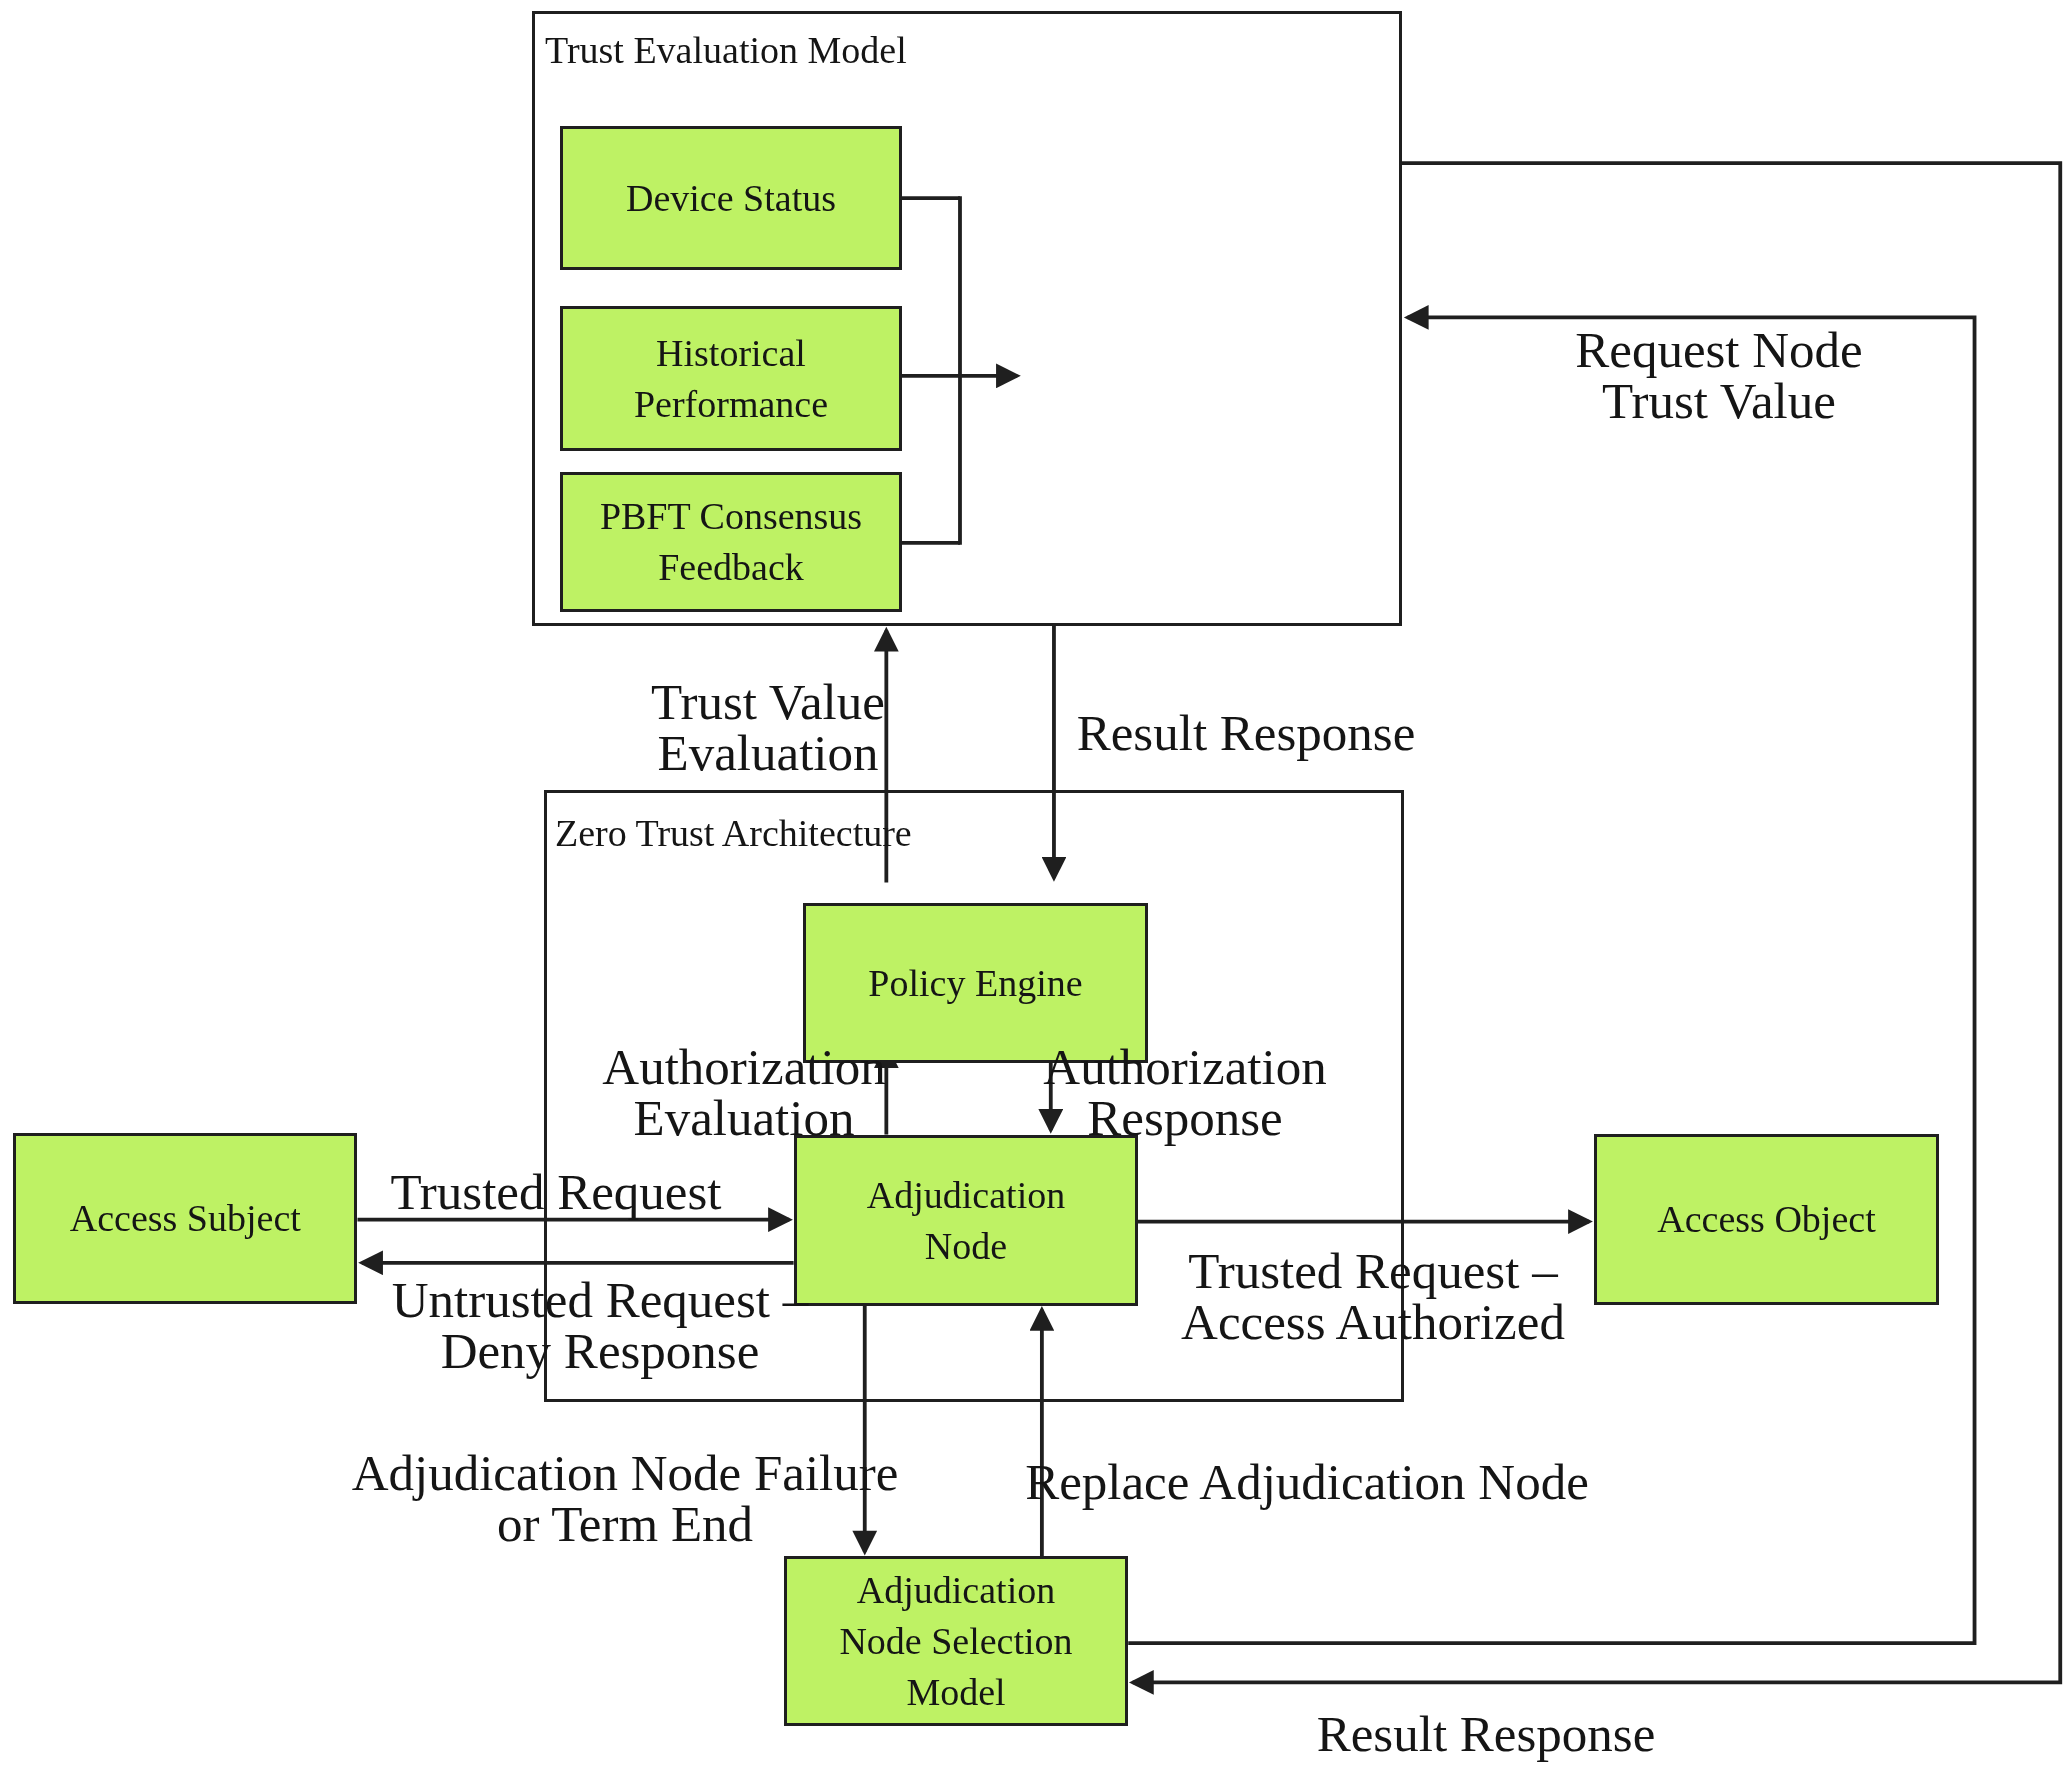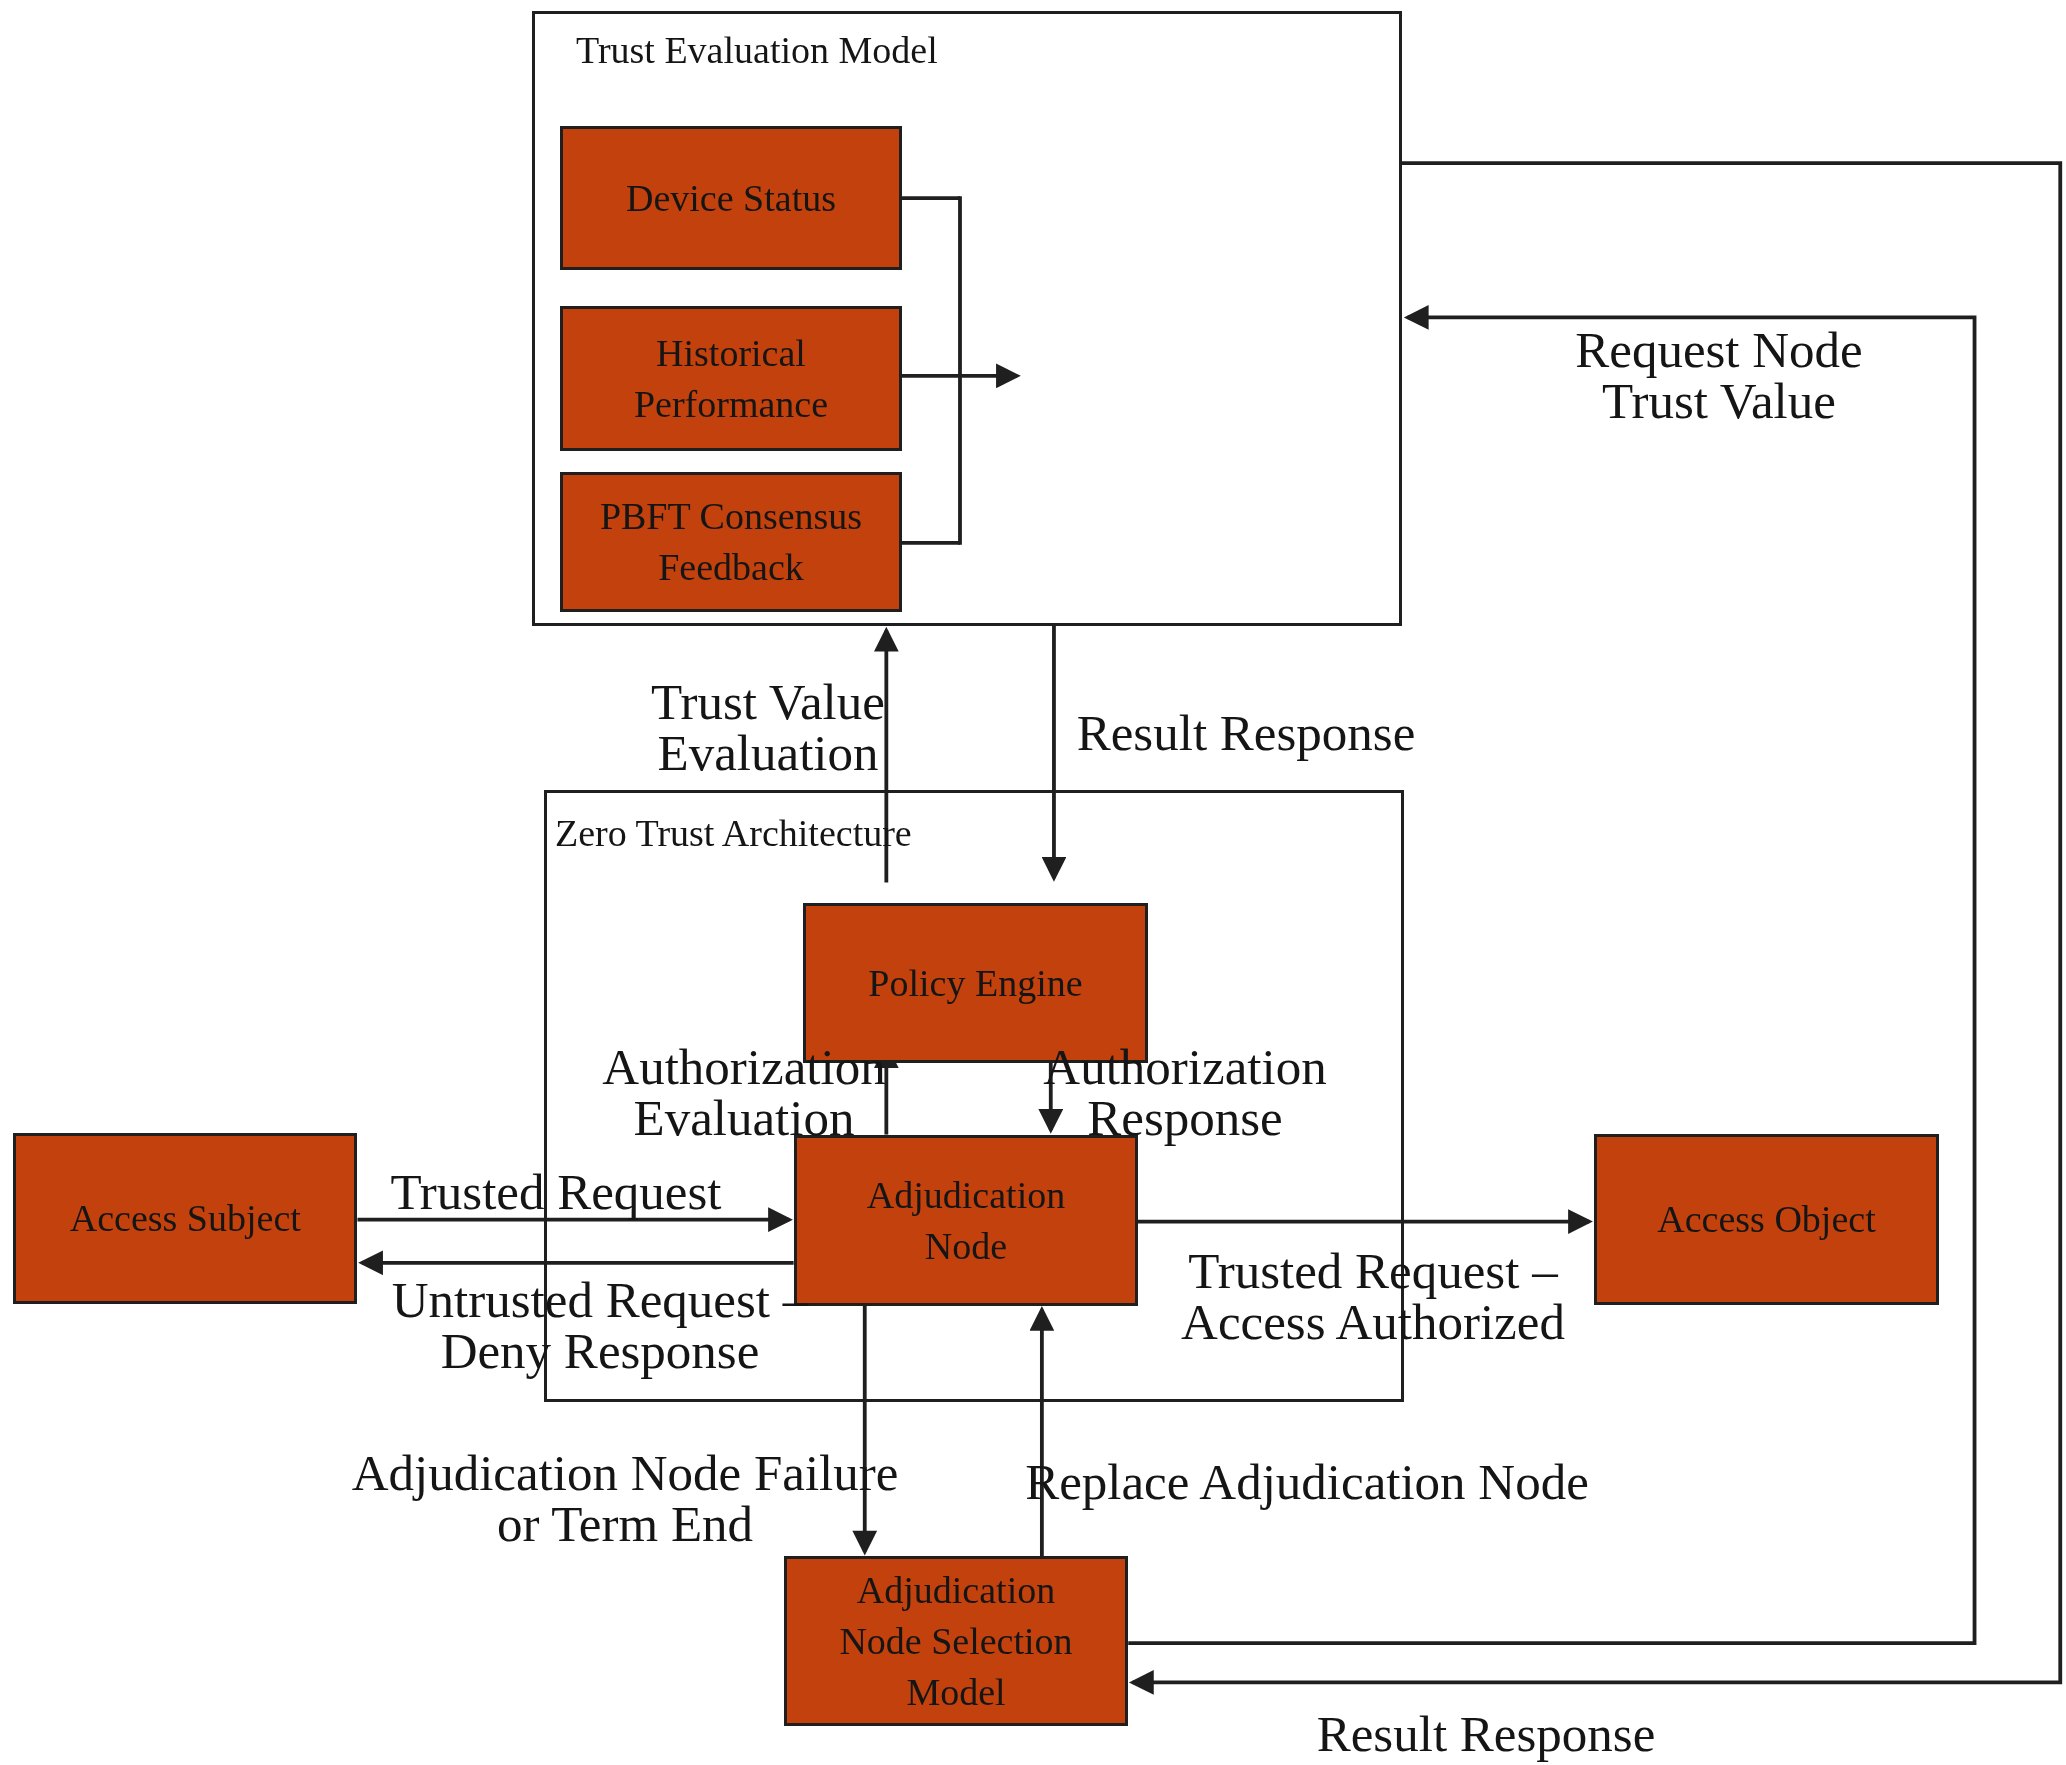--- a/index.html
+++ b/index.html
@@ -25,21 +25,21 @@
   }
   .container-title {
     position: absolute;
     font-size: 38px;
     line-height: 51px;
     white-space: nowrap;
   }
   .node {
     position: absolute;
     border: 3.8px solid #1f1f1f;
-    background: #c2410c;
+    background: #bef264;
     box-sizing: border-box;
     display: flex;
     align-items: center;
     justify-content: center;
     text-align: center;
     font-size: 38px;
     line-height: 51px;
     white-space: pre-line;
   }
   .edge-label {
@@ -78,21 +78,21 @@
       <path d="M 563 1921 H 1243" marker-end="url(#arrow)"></path>
       <path d="M 1250 1989 H 570" marker-end="url(#arrow)"></path>
       <path d="M 1792 1924 H 2503" marker-end="url(#arrow)"></path>
       <path d="M 1362 2056 V 2444" marker-end="url(#arrow)"></path>
       <path d="M 1641 2451 V 2063" marker-end="url(#arrow)"></path>
       <path d="M 1777 2588 H 3110 V 500 H 2217" marker-end="url(#arrow)"></path>
       <path d="M 2208 257 H 3245 V 2650 H 1784" marker-end="url(#arrow)"></path>
     </g>
   </svg>
 
-  <div class="container-title" style="left:576px; top:25.4px;">Trust Evaluation Model</div>
+  <div class="container-title" style="left:545px; top:25.4px;">Trust Evaluation Model</div>
   <div class="container-title" style="left:555px; top:808px;">Zero Trust Architecture</div>
 
   <div class="node" style="left:560px; top:126px; width:342px; height:144px;">Device Status</div>
 
   <div class="node" style="left:560px; top:306px; width:342px; height:145px;">Historical
 Performance</div>
 
   <div class="node" style="left:560px; top:472px; width:342px; height:140px;">PBFT Consensus
 Feedback</div>
 

